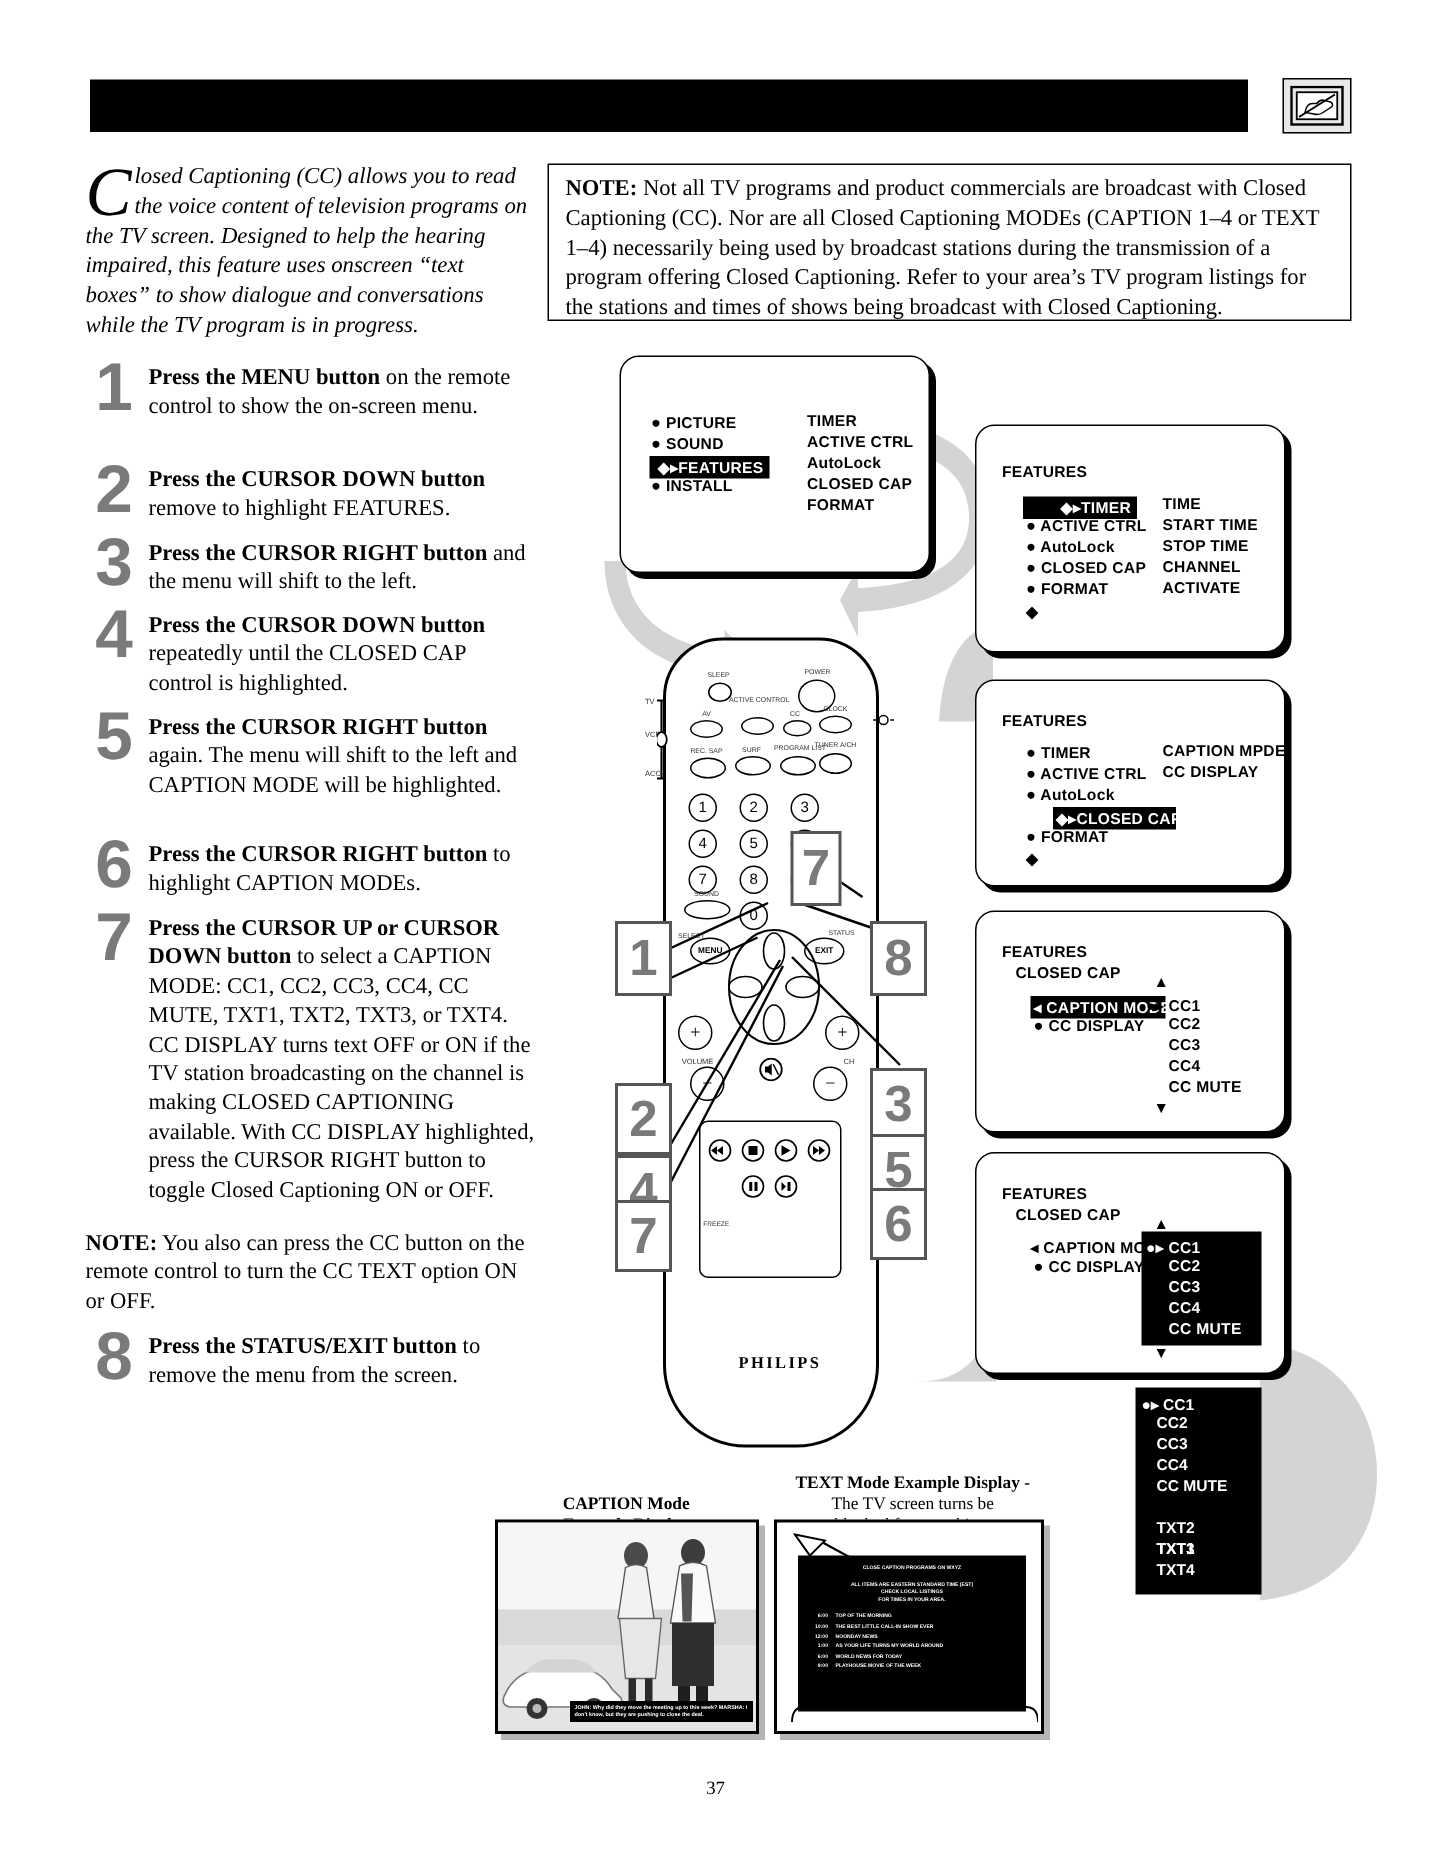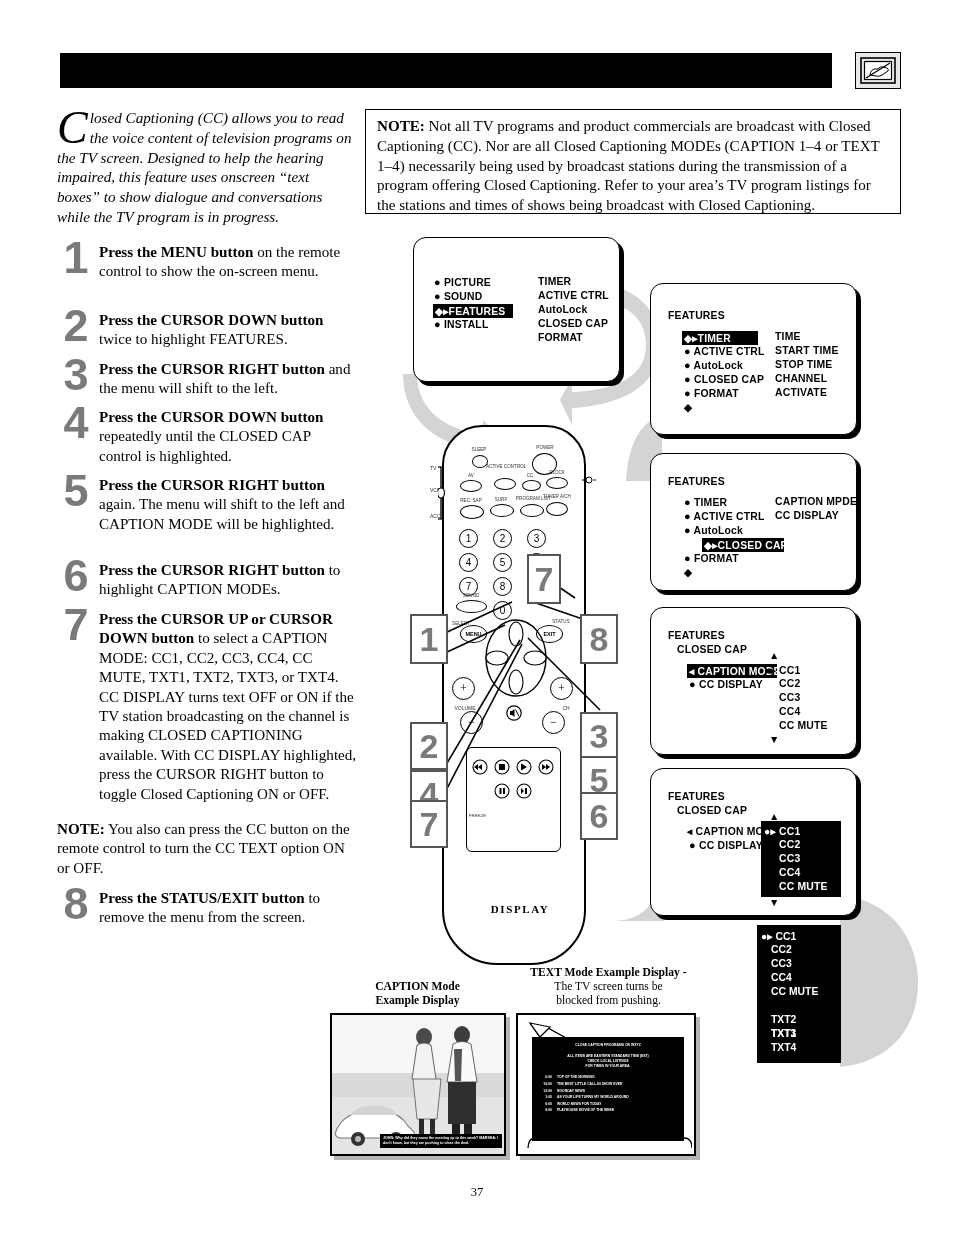--- a/index.html
+++ b/index.html
@@ -84,20 +84,21 @@
     position:absolute;
     background:#fff;
     border:1.7px solid #000;
     border-radius:13px;
     box-shadow:4px 4px 0 #000;
     font-family:"Liberation Sans", sans-serif;
     font-weight:bold;
     font-size:10.4px;
     letter-spacing:0.2px;
     color:#000;
+    text-align:right;
   }
   .tvbox .r { position:absolute; white-space:nowrap; }
   .hl { background:#000; color:#fff; padding:1px 4px 1px 2px; }
   .bullet { font-size:11px; }
 
   #tvmenu0 { left:413px; top:237px; width:207px; height:145px; }
   #tvmenu1 { left:650px; top:283px; width:207px; height:152px; }
   #tvmenu2 { left:650px; top:453px; width:207px; height:138px; }
   #tvmenu3 { left:650px; top:607px; width:207px; height:148px; }
   #tvmenu4 { left:650px; top:768px; width:207px; height:148px; }
@@ -134,21 +135,21 @@
   }
   #philips-word {
     position:absolute; left:55px; top:478px; width:70px; text-align:center;
     font-family:"Liberation Serif", serif; font-weight:bold; font-size:11px;
     letter-spacing:1.6px;
   }
 
   
   .ex-cap {
     position:absolute; font-family:"Liberation Serif", serif;
-    font-weight:bold; font-size:11.6px; line-height:1.22; text-align:center;
+    font-weight:bold; font-size:11.6px; line-height:1.22; text-align:center;margin-top:16px;
   }
   #ex-cap-left { left:330px; top:980px; width:175px; }
   #ex-cap-right { left:516px; top:966px; width:185px; }
   #ex-cap-right .sub { font-weight:normal; }
 
   #ex-left-box {
     position:absolute; left:330px; top:1013px; width:176px; height:143px;
     border:2.4px solid #000; background:#f2f2f2; box-shadow:4px 4px 0 #b5b5b5;
     overflow:hidden;
   }
@@ -199,21 +200,21 @@
 <div id="note-box">
   <b>NOTE:</b><span> Not all TV programs and product commercials are broadcast with Closed Captioning (CC).  Nor are all Closed Captioning  MODEs (CAPTION 1–4 or TEXT 1–4) necessarily being used by broadcast stations during the transmission of a program offering Closed Captioning.  Refer to your area’s TV program listings for the stations and times of shows being broadcast with Closed Captioning.</span>
 </div>
 
 <div class="step" id="step1">
   <div class="num">1</div>
   <div class="txt"><b>Press the MENU button</b><span> on the remote control to show the on-screen menu.</span></div>
 </div>
 <div class="step" id="step2">
   <div class="num">2</div>
-  <div class="txt"><b>Press the CURSOR DOWN button</b><span> twice to highlight FEATURES.</span></div>
+  <div class="txt"><b>Press the CURSOR DOWN button</b><span> remove to highlight FEATURES.</span></div>
 </div>
 <div class="step" id="step3">
   <div class="num">3</div>
   <div class="txt"><b>Press the CURSOR RIGHT button</b><span> and the menu will shift to the left.</span></div>
 </div>
 <div class="step" id="step4">
   <div class="num">4</div>
   <div class="txt"><b>Press the CURSOR DOWN button</b><span> repeatedly until the CLOSED CAP control is highlighted.</span></div>
 </div>
 <div class="step" id="step5">
@@ -426,21 +427,21 @@
     <path d="M72 9 l4 3 l-4 3z M76 9 l4 3 l-4 3z" fill="#000"></path>
     <circle cx="32" cy="36" r="7" fill="#fff" stroke="#000" stroke-width="1.1"></circle>
     <rect x="29.5" y="33" width="2" height="6" fill="#000"></rect>
       <rect x="33" y="33" width="2" height="6" fill="#000"></rect>
     <circle cx="54" cy="36" r="7" fill="#fff" stroke="#000" stroke-width="1.1"></circle>
     <path d="M51 33 l3 3 l-3 3z" fill="#000"></path>
       <rect x="55" y="33" width="2" height="6" fill="#000"></rect>
   </svg>
   <div class="btn-lbl" style="left:20px;top:388px;width:55px;font-size:4.4px;">FREEZE</div>
 
-  <div id="philips-word">DISPLAY</div>
+  <div id="philips-word">PHILIPS</div>
 </div>
 
 <svg style="position:absolute;left:400px;top:540px;" width="250" height="330">
   <line x1="30" y1="120" x2="105" y2="85" stroke="#000" stroke-width="1.6"></line>
   <line x1="30" y1="100" x2="112" y2="62" stroke="#000" stroke-width="1.6"></line>
   <line x1="40" y1="235" x2="120" y2="100" stroke="#000" stroke-width="1.6"></line>
   <line x1="40" y1="262" x2="122" y2="104" stroke="#000" stroke-width="1.6"></line>
   <line x1="200" y1="170" x2="128" y2="98" stroke="#000" stroke-width="1.6"></line>
   <line x1="200" y1="85" x2="133" y2="62" stroke="#000" stroke-width="1.6"></line>
   <line x1="137" y1="32" x2="175" y2="58" stroke="#000" stroke-width="1.6"></line>

